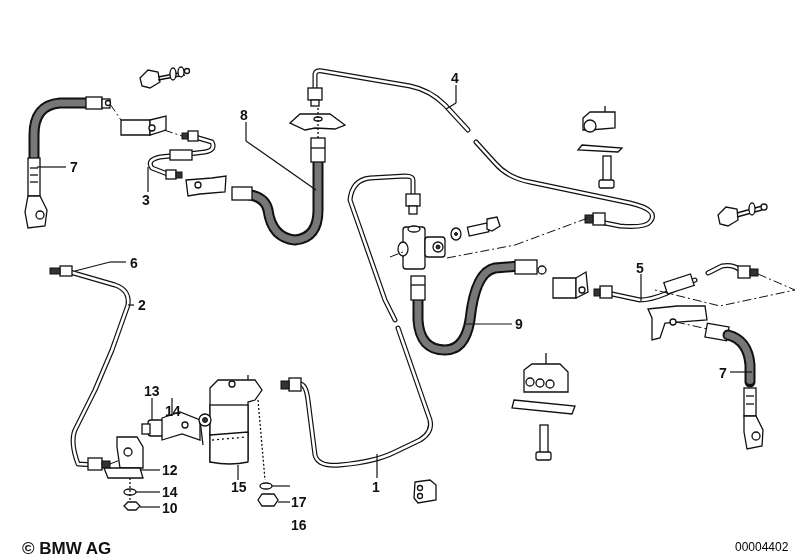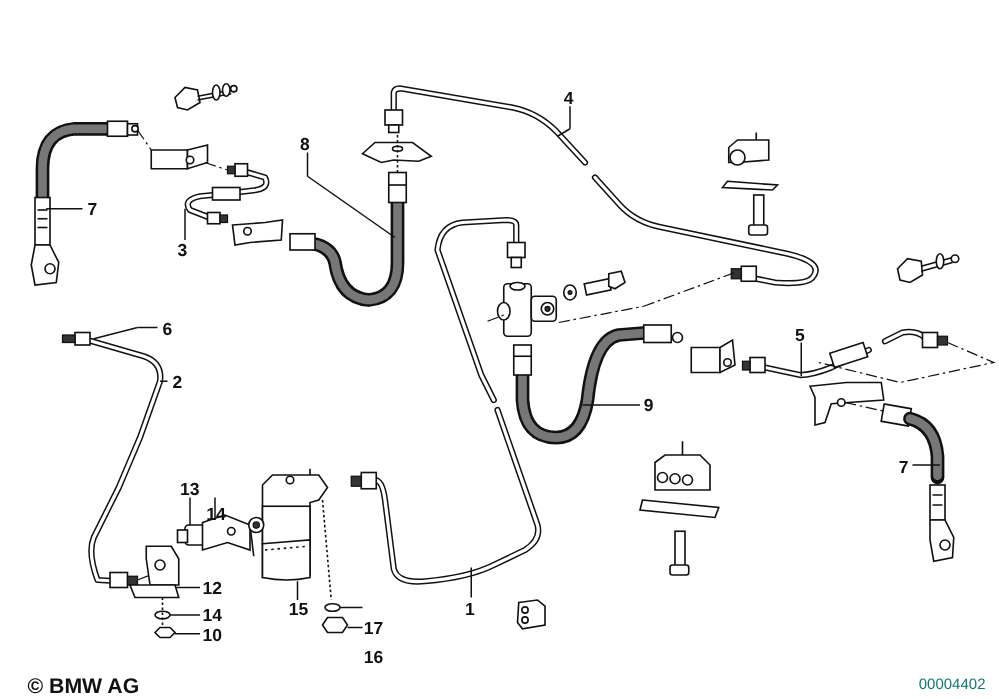--- a/index.html
+++ b/index.html
@@ -10,21 +10,21 @@
   .pipe { fill:none; stroke:#111; stroke-width:5; stroke-linecap:round; stroke-linejoin:round; }
   .pipe-in { fill:none; stroke:#fff; stroke-width:2.6; stroke-linecap:round; stroke-linejoin:round; }
   .hose { fill:none; stroke:#111; stroke-width:11; stroke-linecap:round; stroke-linejoin:round; }
   .hose-in { fill:none; stroke:#777; stroke-width:7; stroke-linecap:round; stroke-linejoin:round; stroke-dasharray:1.5 1.5; }
   .part { fill:#fff; stroke:#111; stroke-width:1.3; }
   .dark { fill:#333; stroke:#111; stroke-width:1; }
   .dash { fill:none; stroke:#111; stroke-width:1; stroke-dasharray:9 3 2 3; }
   .leader { fill:none; stroke:#111; stroke-width:1.2; }
   .lbl { position:absolute; font-weight:bold; font-size:14px; color:#111; line-height:14px; }
   .footer-left { position:absolute; left:22px; top:539px; font-weight:bold; font-size:17px; color:#111; }
-  .footer-right { position:absolute; left:735px; top:540px; font-size:12px; color:#0f766e; }
+  .footer-right { position:absolute; left:735px; top:540px; font-size:12px; color:#000000; }
 </style>
 </head>
 <body>
 
 <svg id="diagram" viewBox="0 0 799 559" xmlns="http://www.w3.org/2000/svg">
 
   <g>
     <path class="hose" d="M34,165 L34,135 Q34,105 60,103 L88,103"></path>
     <path class="hose-in" d="M34,165 L34,135 Q34,105 60,103 L88,103"></path>
     <rect class="part" x="86" y="97" width="16" height="12"></rect>

